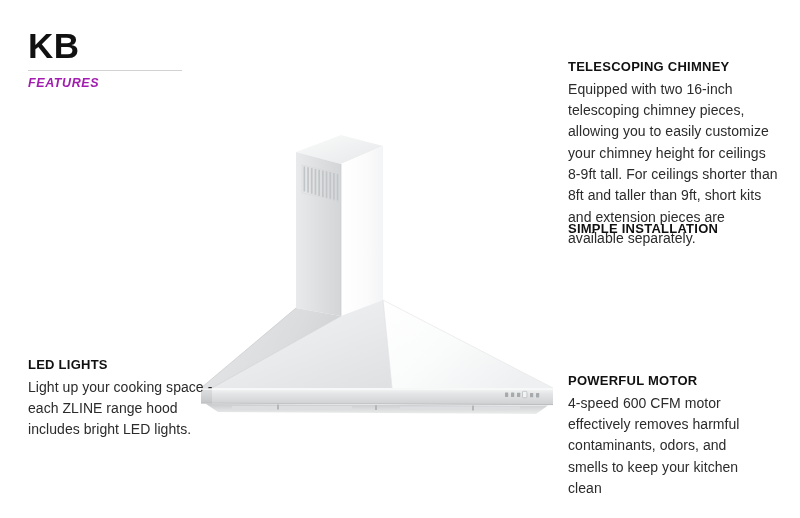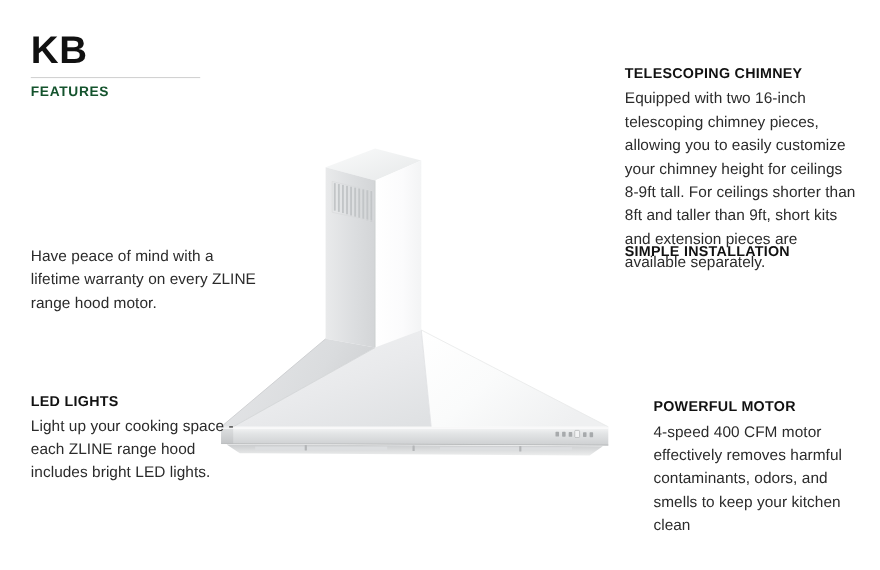--- a/index.html
+++ b/index.html
@@ -16,40 +16,40 @@
   
   .brand{position:absolute;left:28px;top:28px;width:160px;}
   .brand-title{
     font-size:35px;font-weight:bold;letter-spacing:0.5px;
     line-height:1.0;color:#111;margin:0;
   }
   .brand-rule{
     width:154px;height:1px;background:#d2d2d2;margin:7px 0 5px 0;
   }
   .brand-sub{
-    font-size:12.5px;font-weight:bold;letter-spacing:0.6px;color:#14532d;
+    font-size:12.5px;font-weight:bold;letter-spacing:0.6px;color:#a21caf;font-style:italic;
   }
 
   
   .feature{position:absolute;width:205px;}
   .feature.right{width:200px;}
   .feature-title{
     font-size:13px;font-weight:bold;letter-spacing:0.25px;
     color:#111;margin:0 0 4px 0;line-height:1.15;
   }
   .feature-body{
     font-size:14px;line-height:1.52;color:#2b2b2b;
     letter-spacing:0.05px;margin:0;
   }
 
   .f-warranty{left:28px;top:222px;}
   .f-led{left:28px;top:358px;}
   .f-chimney{left:568px;top:60px;width:210px;}
   .f-install{left:568px;top:222px;width:208px;}
-  .f-motor{left:568px;top:363px;width:205px;margin-left:26px;}
+  .f-motor{left:568px;top:374px;width:205px;}
 
   
   .hood{position:absolute;left:0;top:0;width:800px;height:518px;pointer-events:none;}
 </style>
 </head>
 <body>
 
 <div id="page">
 
   <div class="brand">
@@ -179,30 +179,29 @@
       <rect x="472" y="405.5" width="2" height="5" rx="0.5"></rect>
     </g>
   </svg>
 
   <div class="feature f-chimney">
     <div class="feature-title">TELESCOPING CHIMNEY</div>
     <div class="feature-body">Equipped with two 16-inch telescoping chimney pieces, allowing you to easily customize your chimney height for ceilings 8-9ft tall. For ceilings shorter than 8ft and taller than 9ft, short kits and extension pieces are available separately.</div>
   </div>
 
   <div class="feature f-warranty">
-    <div class="feature-body">Have peace of mind with a lifetime warranty on every ZLINE range hood motor.</div>
   </div>
 
   <div class="feature right f-install">
     <div class="feature-title">SIMPLE INSTALLATION</div>
   </div>
 
   <div class="feature f-led">
     <div class="feature-title">LED LIGHTS</div>
     <div class="feature-body">Light up your cooking space - each ZLINE range hood includes bright LED lights.</div>
   </div>
 
   <div class="feature right f-motor">
     <div class="feature-title">POWERFUL MOTOR</div>
-    <div class="feature-body">4-speed 400 CFM motor effectively removes harmful contaminants, odors, and smells to keep your kitchen clean</div>
+    <div class="feature-body">4-speed 600 CFM motor effectively removes harmful contaminants, odors, and smells to keep your kitchen clean</div>
   </div>
 
 </div>
 
 </body></html>

